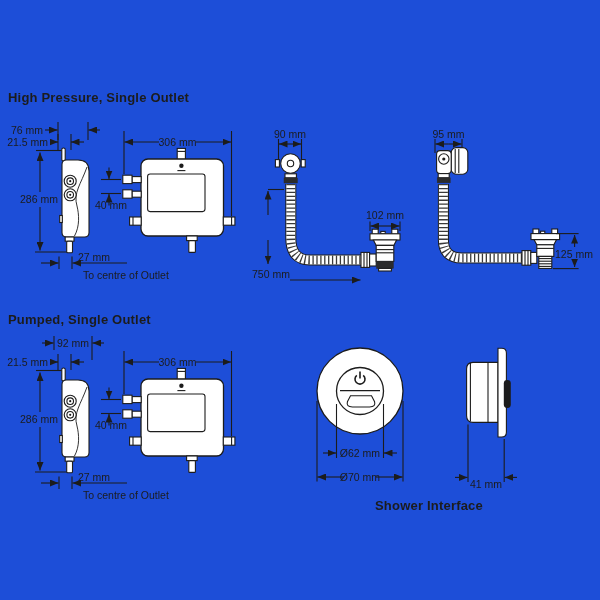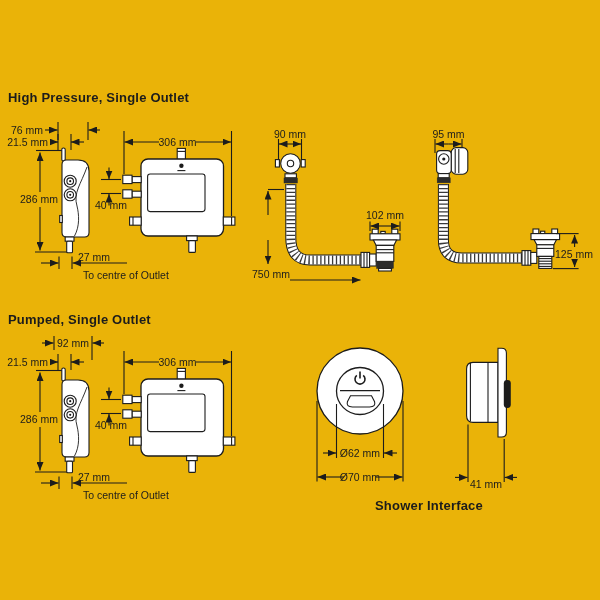--- a/index.html
+++ b/index.html
@@ -1,16 +1,16 @@
 <!DOCTYPE html>
 <html><head>
 <meta charset="utf-8">
 <style>
   html,body{margin:0;padding:0;background:#ffffff;}
-  .stage{position:relative;width:600px;height:600px;background:#eab308;overflow:hidden;
+  .stage{position:relative;width:600px;height:600px;background:#1d4ed8;overflow:hidden;
          font-family:"Liberation Sans",sans-serif;}
   svg{display:block;}
   text{fill:#1c1c1c;}
   .h{font:600 13px "Liberation Sans",sans-serif;letter-spacing:.2px;}
   .dim{font:10.5px "Liberation Sans",sans-serif;}
   .ln{stroke:#1c1c1c;stroke-width:1.1;fill:none;}
   .thin{stroke:#1c1c1c;stroke-width:.9;fill:none;}
   .fw{fill:#ffffff;stroke:#1c1c1c;stroke-width:1.1;}
   .fw13{fill:#ffffff;stroke:#1c1c1c;stroke-width:1.3;}
   .fd{fill:#2c2c2c;stroke:#2c2c2c;stroke-width:.5;}

